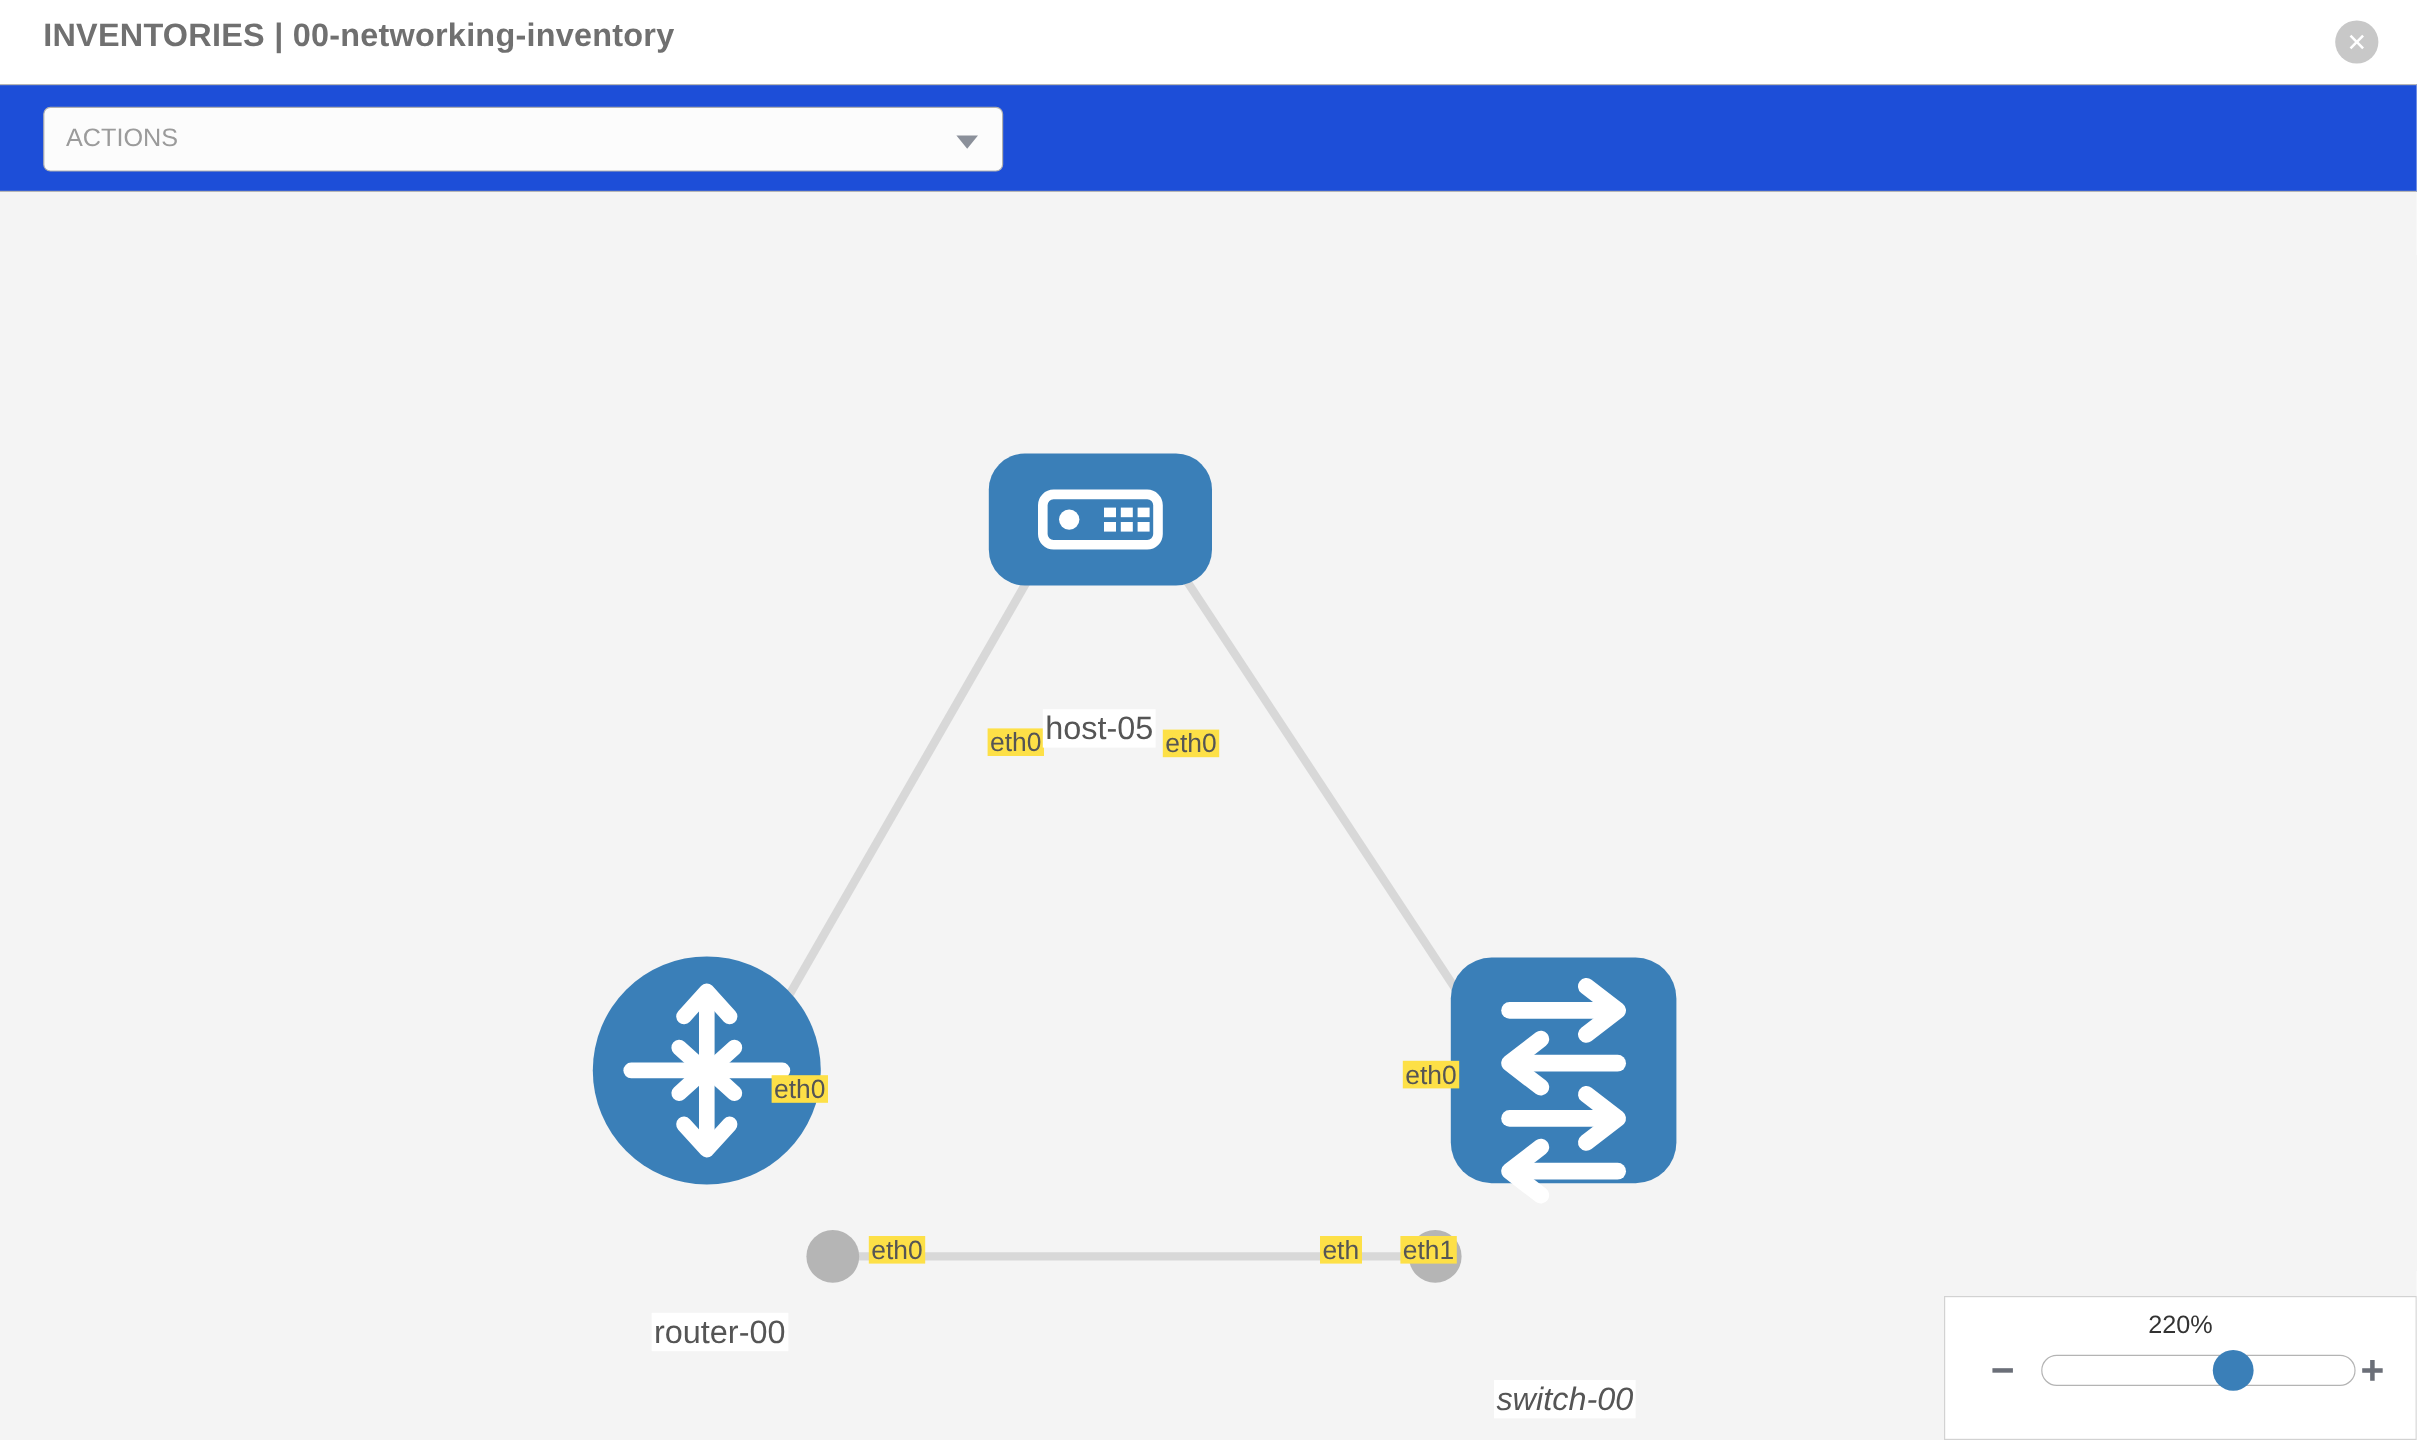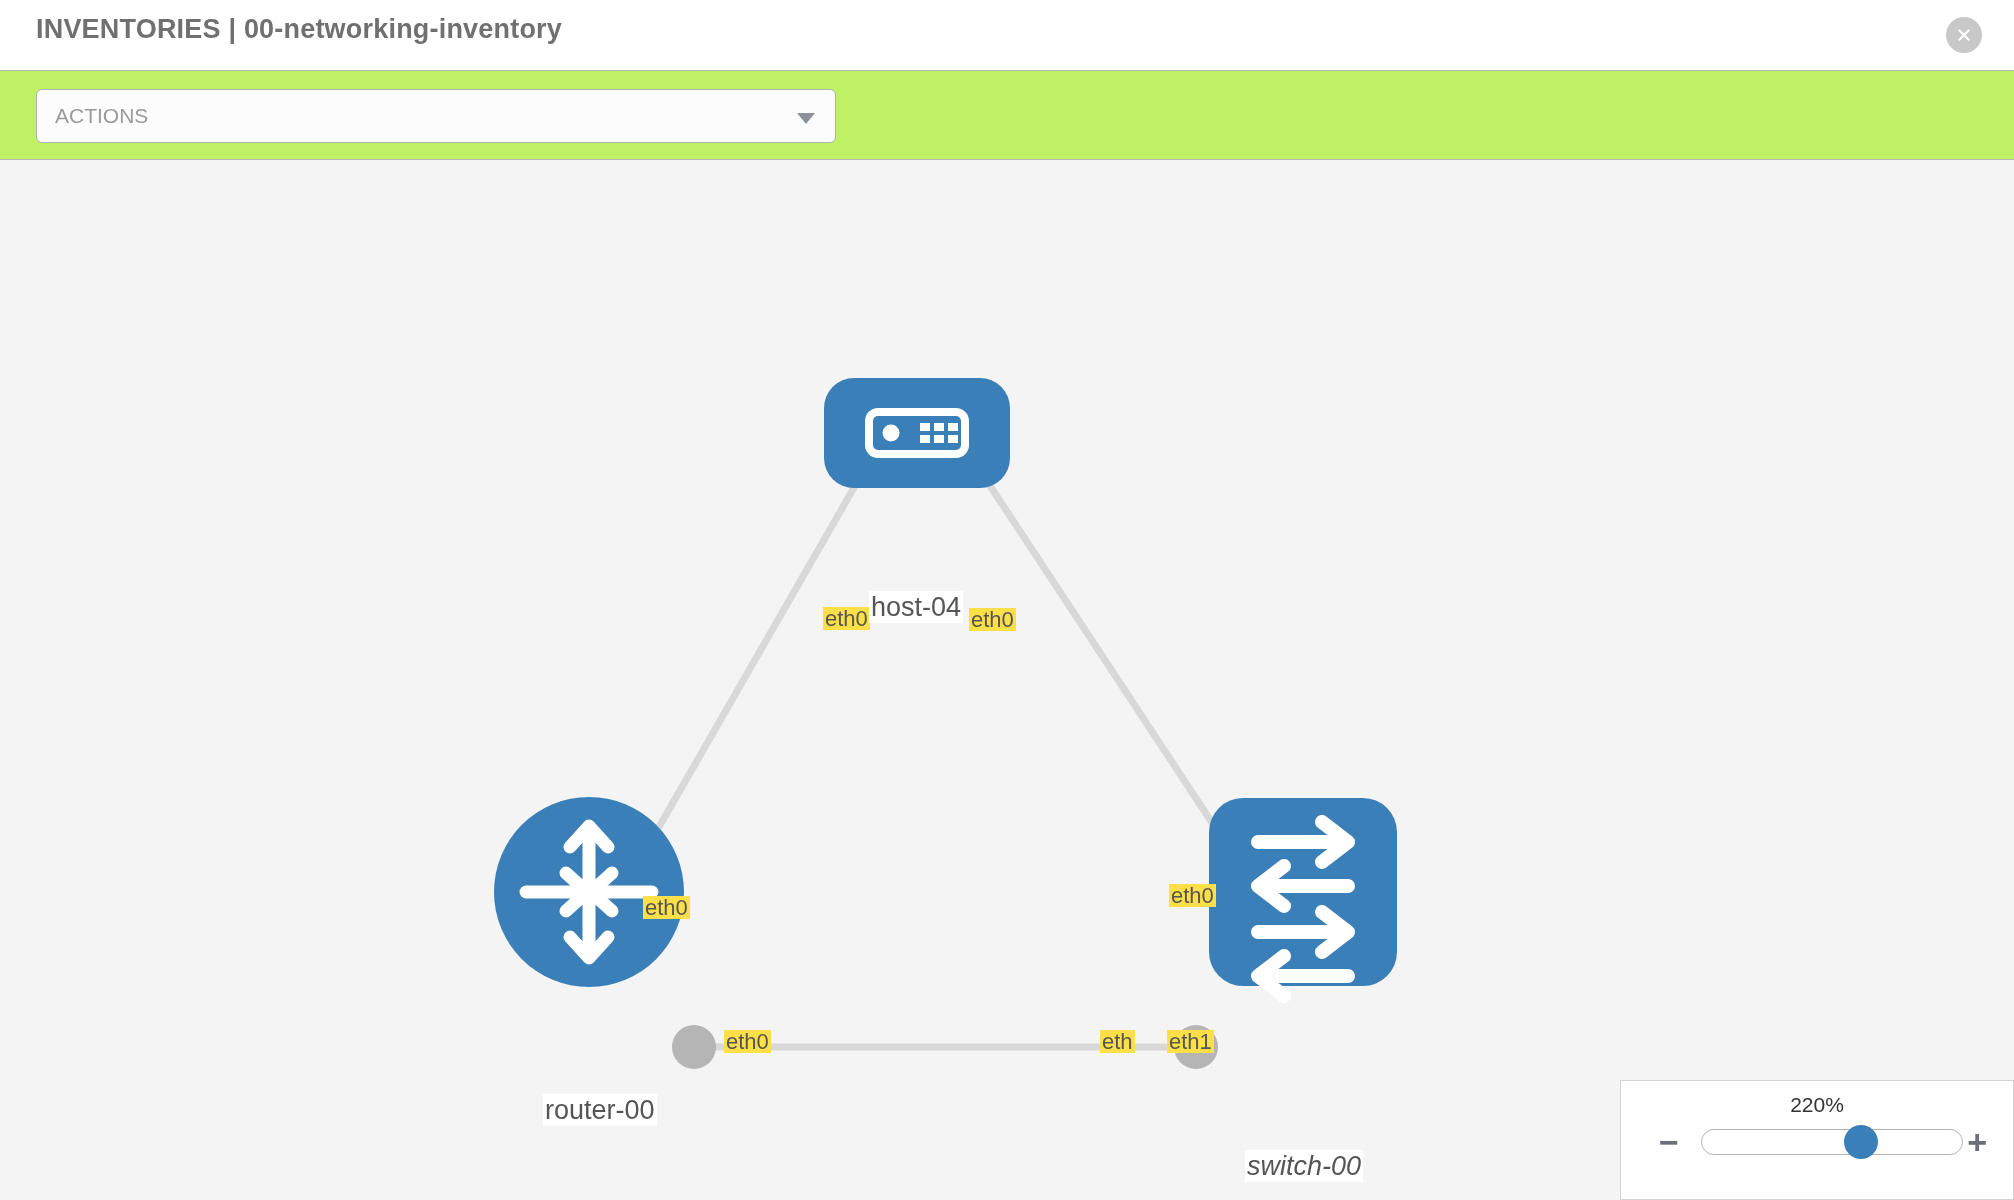--- a/index.html
+++ b/index.html
@@ -50,21 +50,21 @@
     justify-content: center;
   }
   .close-btn svg { display: block; }
 
   
   .toolbar {
     position: absolute;
     top: 70px; left: 0;
     width: 2014px;
     height: 90px;
-    background: #bef264;
+    background: #1d4ed8;
     border-top: 1px solid #b6b6b6;
     border-bottom: 1px solid #b6b6b6;
   }
   .select-box {
     position: absolute;
     background: #fcfcfc;
     border: 1px solid #b0b0b0;
     border-radius: 6px;
     height: 54px;
     cursor: pointer;
@@ -287,21 +287,21 @@
           <polyline points="1322,752 1348,772 1322,792"></polyline>
 
           <line x1="1348" y1="816" x2="1264" y2="816"></line>
           <polyline points="1284,796 1258,816 1284,836"></polyline>
         </g>
       </g>
     </svg>
 
     <span class="edge-label" style="left:823px; top:447px;">eth0</span>
 
-    <span class="node-label" style="left:869px; top:431px;">host-04</span>
+    <span class="node-label" style="left:869px; top:431px;">host-05</span>
 
     <span class="edge-label" style="left:969px; top:448px;">eth0</span>
 
     <span class="edge-label" style="left:643px; top:736px;">eth0</span>
 
     <span class="edge-label" style="left:1169px; top:724px;">eth0</span>
 
     <span class="edge-label" style="left:724px; top:870px;">eth0</span>
 
     <span class="edge-label" style="left:1100px; top:870px;">eth</span>

